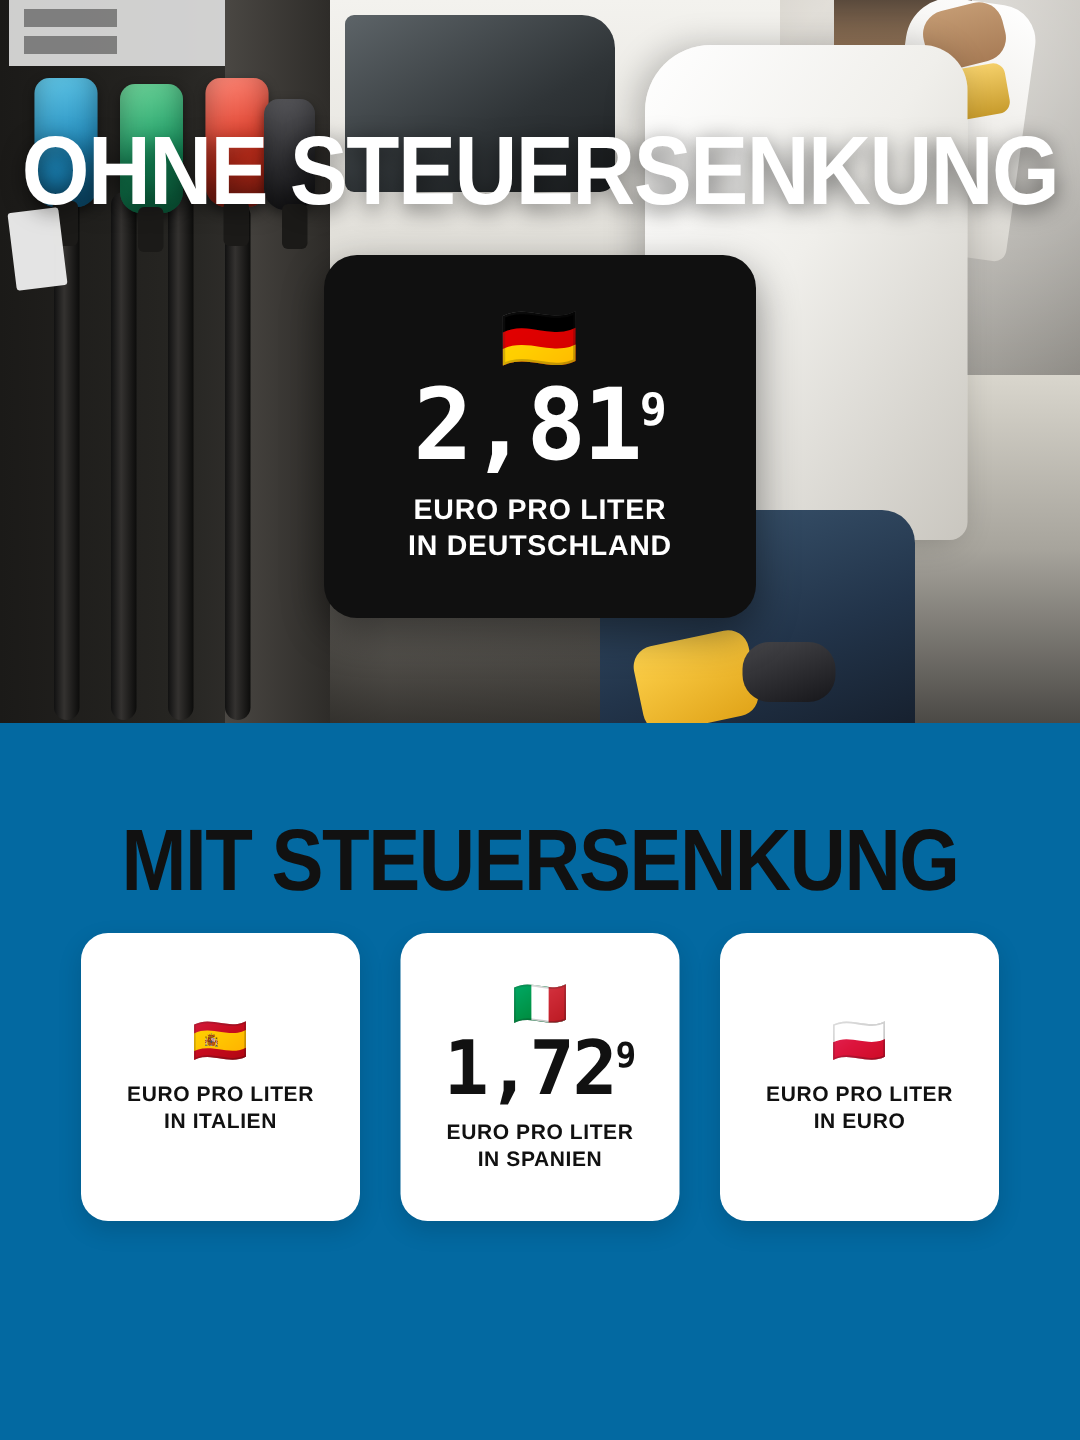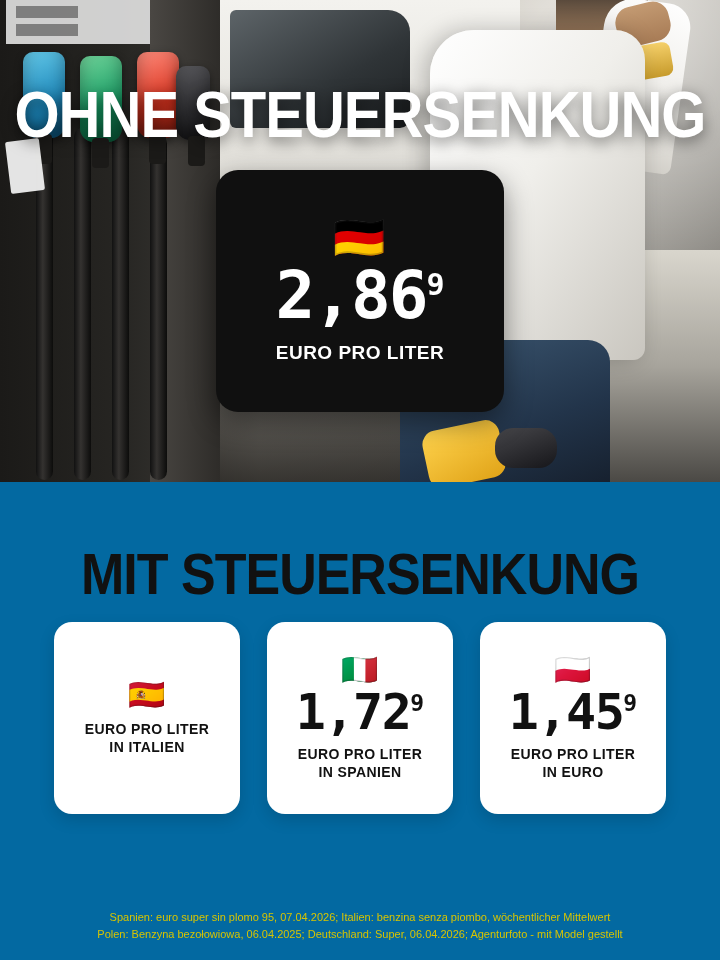--- a/index.html
+++ b/index.html
@@ -354,24 +354,25 @@
       <div class="nozzle n-red"></div>
       <div class="nozzle n-dark"></div>
       <div class="tag"></div>
     </div>
 
     <div class="headline-top">OHNE STEUERSENKUNG</div>
 
     <div class="card-dark">
       <div class="flag">🇩🇪</div>
       <div class="price">
-        <span>2,86</span><span class="sup">9</span>
+        <span>2,81</span><span class="sup">9</span>
       </div>
       <div class="cap">
         <div>EURO PRO LITER</div>
+        <div>IN DEUTSCHLAND</div>
       </div>
     </div>
   </div>
 
   <div class="yellow-section">
 
     <div class="headline-bottom">MIT STEUERSENKUNG</div>
 
     <div class="cards-row">
 
@@ -389,30 +390,23 @@
           <span>1,72</span><span class="sup">9</span>
         </div>
         <div class="cap">
           <div>EURO PRO LITER</div>
           <div>IN SPANIEN</div>
         </div>
       </div>
 
       <div class="card-light">
         <div class="flag">🇵🇱</div>
-        <div class="price">
-          <span>1,45</span><span class="sup">9</span>
-        </div>
         <div class="cap">
           <div>EURO PRO LITER</div>
           <div>IN EURO</div>
         </div>
       </div>
 
     </div>
 
-    <div class="footnote">
-      <div>Spanien: euro super sin plomo 95, 07.04.2026; Italien: benzina senza piombo, wöchentlicher Mittelwert</div>
-      <div>Polen: Benzyna bezołowiowa, 06.04.2025; Deutschland: Super, 06.04.2026; Agenturfoto - mit Model gestellt</div>
-    </div>
 
   </div>
 </div>
 
 </body></html>

